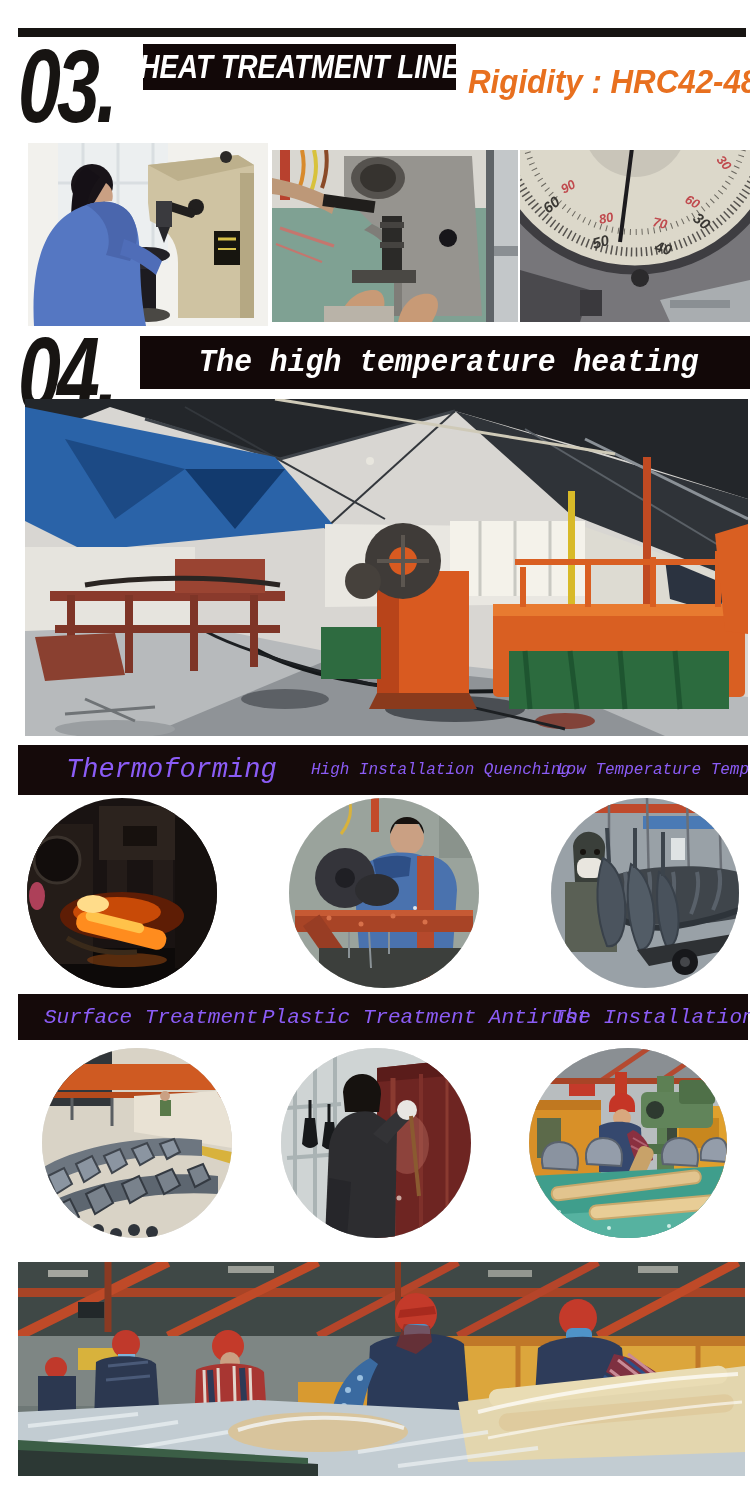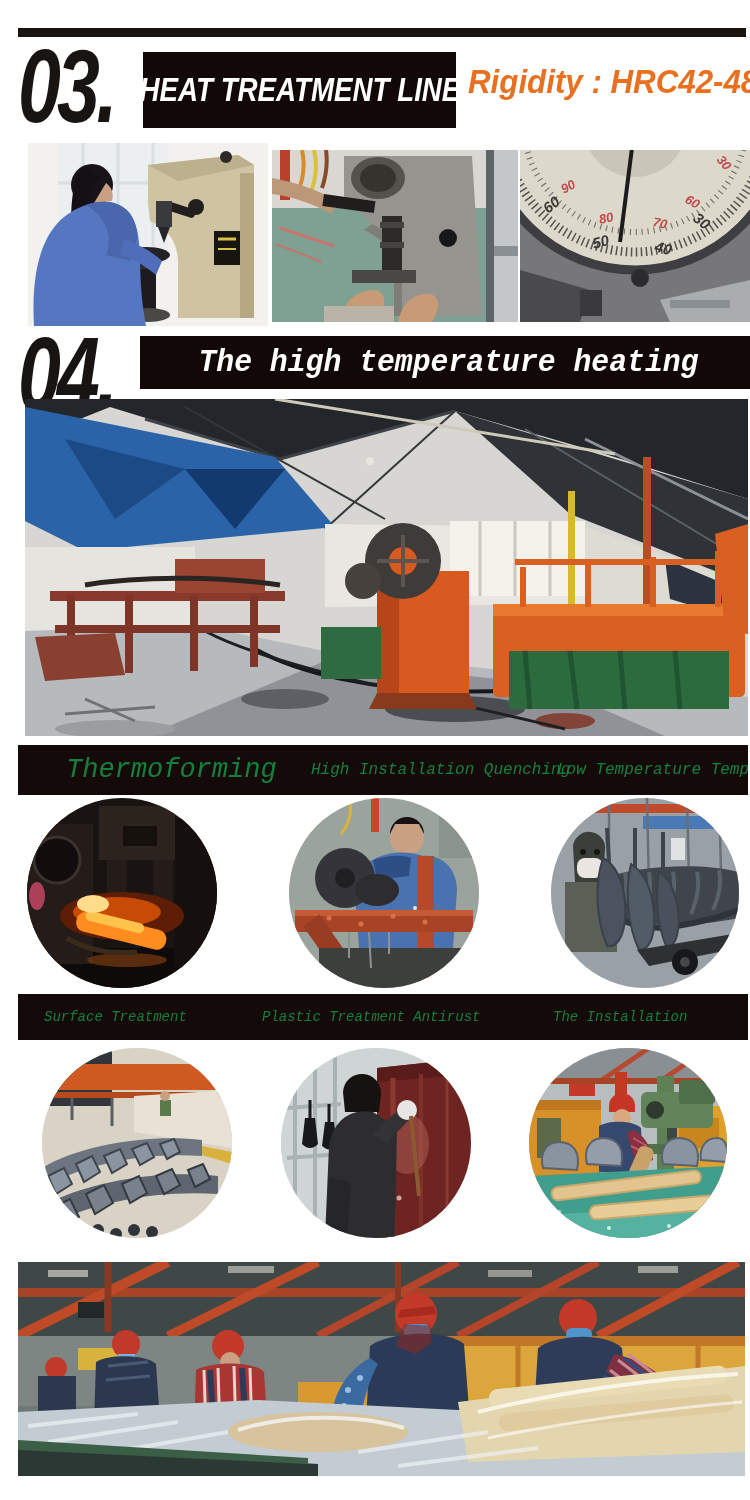--- a/index.html
+++ b/index.html
@@ -21,39 +21,39 @@
   .banner{background:var(--banner-black);display:flex;align-items:center;justify-content:center;}
   .banner-text{color:#fff;font-weight:bold;font-size:33px;letter-spacing:0;
                transform:scaleX(0.84);transform-origin:center;white-space:nowrap;}
   .banner-text.mono{font-family:"Liberation Mono","DejaVu Sans Mono",monospace;
                font-weight:bold;font-size:31px;transform:scaleX(0.96);}
   .rigidity{color:var(--accent-orange);font-weight:bold;font-size:34px;white-space:nowrap;
             transform:scaleX(0.92);transform-origin:left center;}
 
   
   .pbar{background:var(--bar-black);}
-  .pbar span{position:absolute;color:#15803d;font-family:"Liberation Mono","DejaVu Sans Mono",monospace;
+  .pbar span{position:absolute;color:#8b5cf6;font-family:"Liberation Mono","DejaVu Sans Mono",monospace;
              white-space:nowrap;top:50%;transform:translateY(-50%);}
   .pbar .big{font-size:27px;}
   .pbar .sm{font-size:16px;}
-  .pbar .md{font-size:14px;}
+  .pbar .md{font-size:21px;}
 
   
   .photo{overflow:hidden;background:#ddd;}
   .photo svg{display:block;width:100%;height:100%;}
   .round{border-radius:50%;}
 </style>
 </head>
 <body>
 
 <div class="page">
 
   <div class="abs topbar"></div>
   <div class="abs bignum" style="left:18px;top:44px;">03.</div>
-  <div class="abs banner" style="left:143px;top:52px;width:313px;height:76px;">
+  <div class="abs banner" style="left:143px;top:44px;width:313px;height:46px;">
     <span class="banner-text">HEAT TREATMENT LINE</span>
   </div>
   <div class="abs rigidity" style="left:468px;top:62px;">Rigidity : HRC42-48°</div>
 
   <div class="abs photo" style="left:28px;top:143px;width:240px;height:183px;">
     <svg viewBox="0 0 240 183" preserveAspectRatio="none">
       <rect width="240" height="183" fill="#f2f1ed"></rect>
       <g>
         <rect x="30" y="0" width="110" height="120" fill="#eceff0"></rect>
         <line x1="55" y1="0" x2="55" y2="120" stroke="#d9dee1" stroke-width="3"></line>

